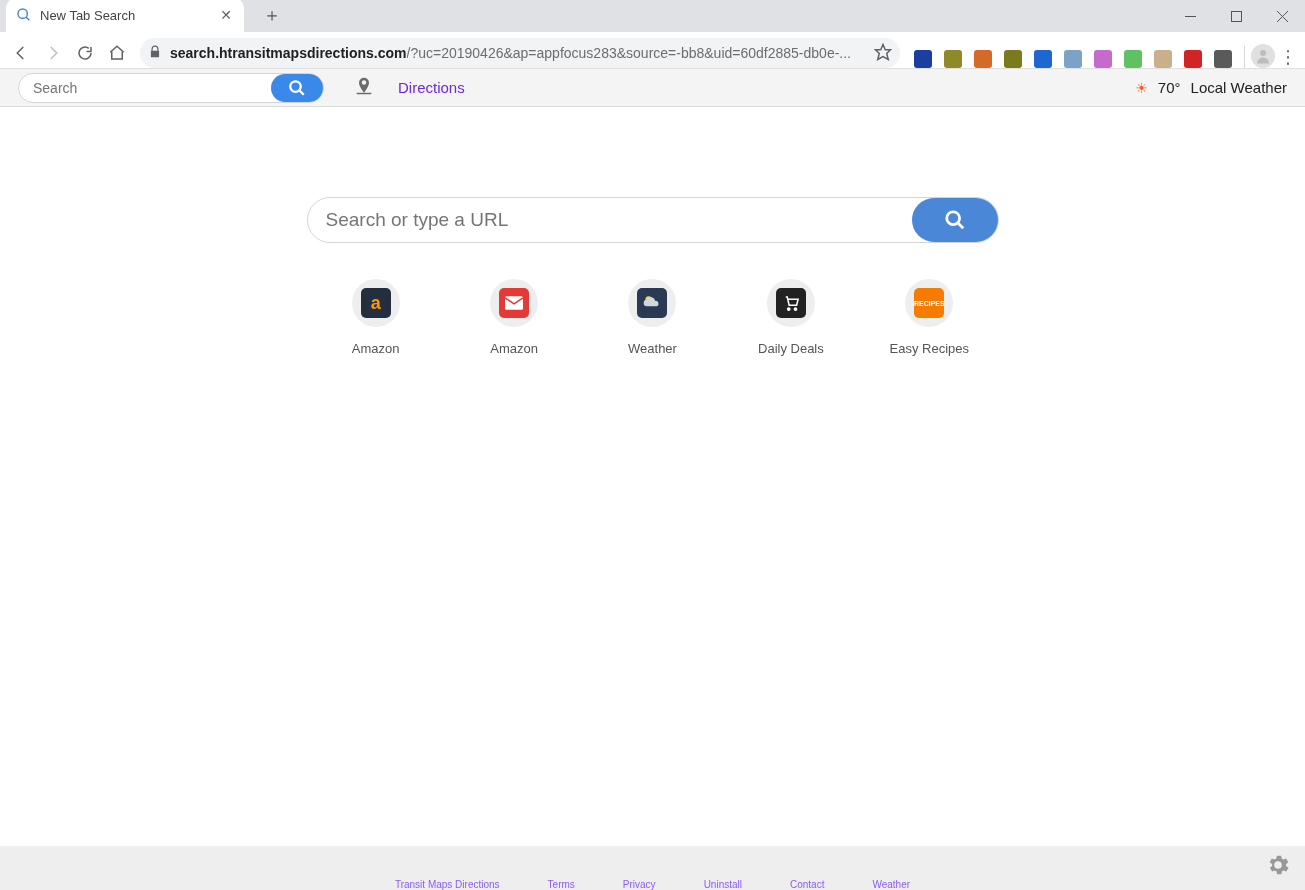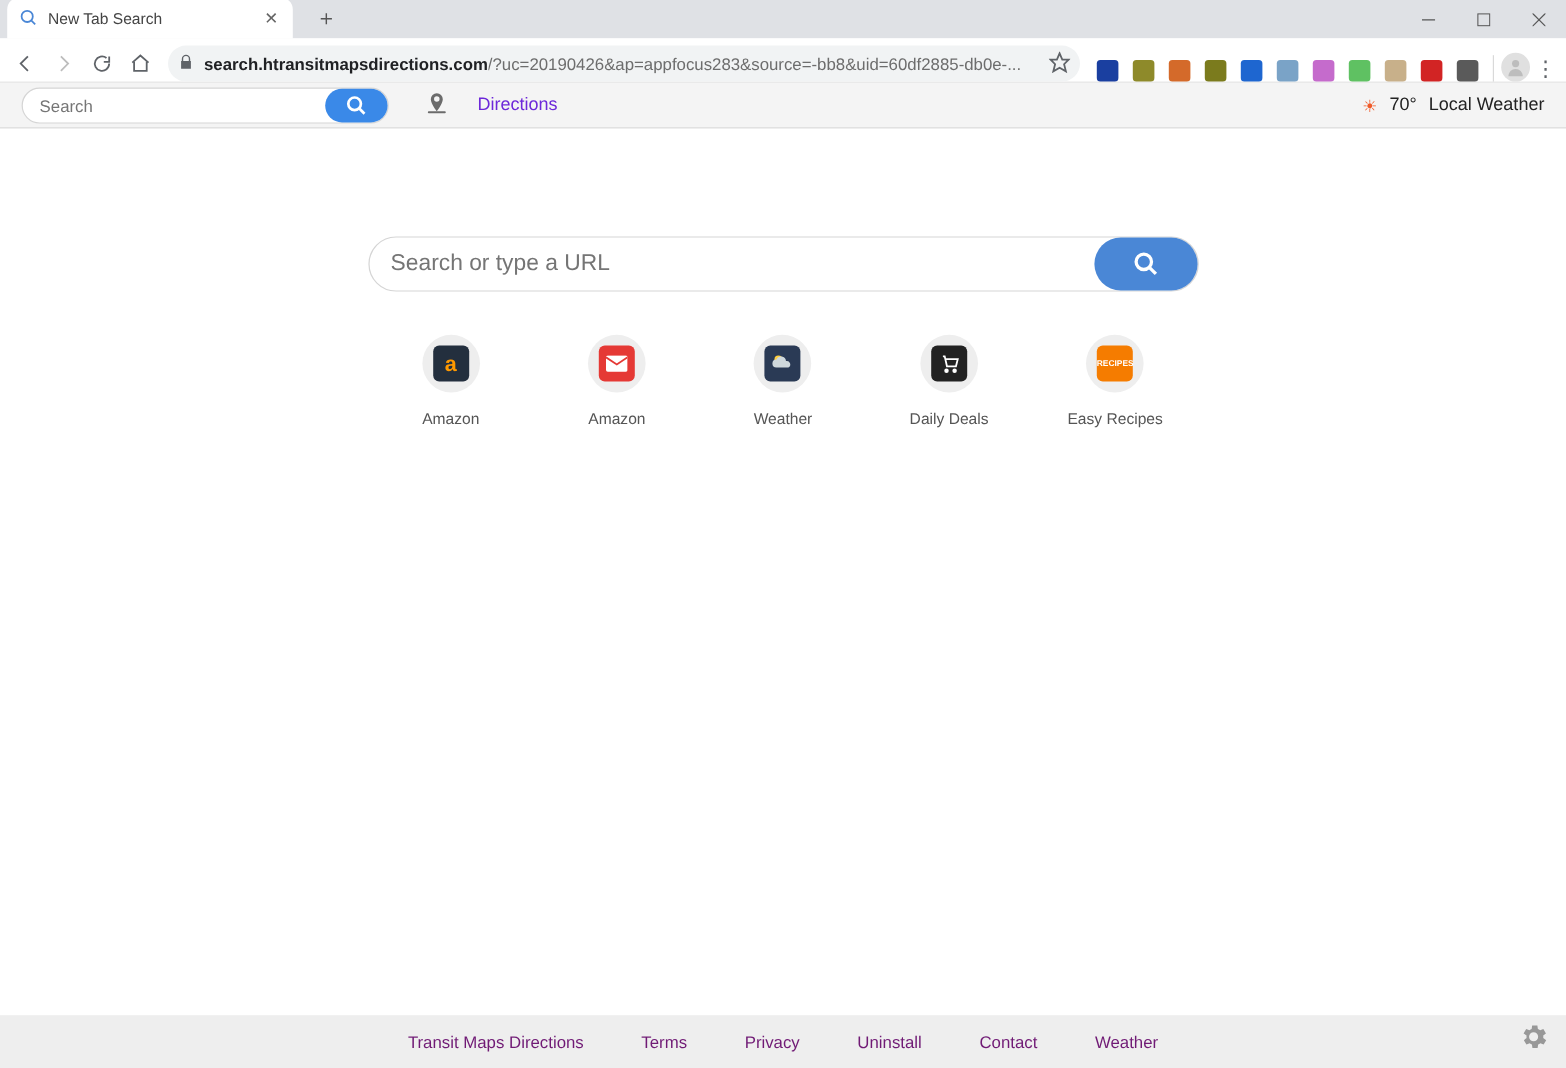--- a/index.html
+++ b/index.html
@@ -82,22 +82,22 @@
   .tile-amazon .tile-inner { background:#232f3e; color:#ff9900; font-weight:bold; }
   .tile-email  .tile-inner { background:#e53935; color:#fff; }
   .tile-weather .tile-inner{ background:#2a3a55; }
   .tile-news  .tile-inner  { background:transparent; }
   .tile-deals .tile-inner  { background:#222; color:#fff; }
   .tile-recipes .tile-inner{ background:#f57c00; color:#fff; font-size:7px; font-weight:bold; text-align:center; padding:1px;}
 
   
   .footer {
     position:absolute; left:0; right:0; bottom:0; height:44px; background:#eeeeee;
-    display:flex; align-items:center; justify-content:center; gap:48px;
-    font-size:14px; color:#701a75;
+    display:flex; align-items:flex-end; justify-content:center; gap:48px;
+    font-size:10px; color:#8b5cf6;
   }
   .footer-link { cursor:pointer; }
   .settings-gear { position:absolute; right:14px; bottom:8px; color:#989898; cursor:pointer;}
   .settings-gear svg { width:26px; height:26px; }
 </style>
 </head>
 <body>
 
 <div class="titlebar">
   <div class="tabstrip">

